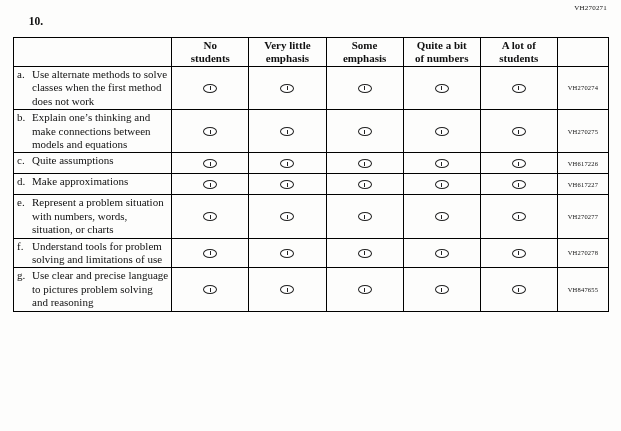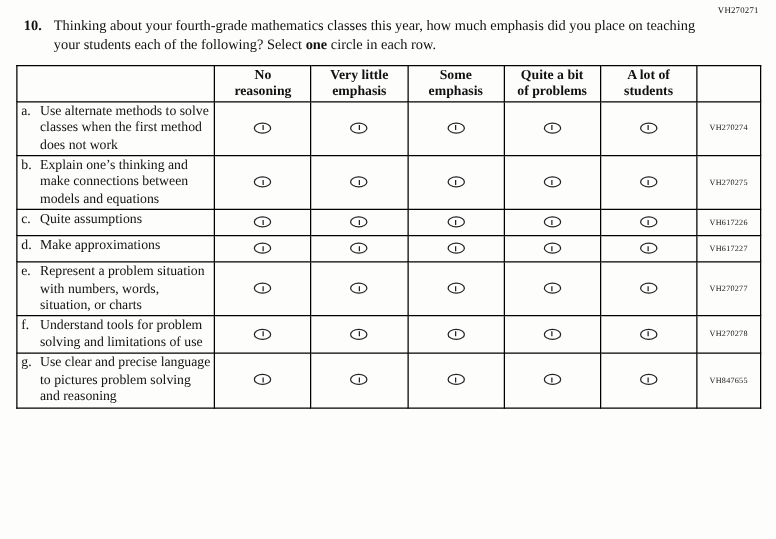--- a/index.html
+++ b/index.html
@@ -28,20 +28,21 @@
   .question {
     display: flex;
     margin: 0 0 8px 6px;
     font-size: 11.5px;
     line-height: 1.3;
   }
   .qnum {
     font-weight: bold;
     width: 24px;
     flex: 0 0 24px;
+    text-align: right;
   }
   .qtext { width: 528px; }
   table.grid {
     border-collapse: collapse;
     table-layout: fixed;
     width: 596px;
   }
   table.grid th, table.grid td {
     border: 1px solid #000;
     padding: 1px 3px;
@@ -99,44 +100,43 @@
 </style>
 </head>
 <body>
 
 <div class="page">
 
   <div class="form-code-top">VH270271</div>
 
   <div class="question">
     <span class="qnum">10.</span>
-    <span class="qtext"><span>Thinking about your fourth-grade mathematics classes this year, how much emphasis did you place on teaching your students each of the following? Select </span><b>one</b><span> circle in each row.</span></span>
   </div>
 
   <table class="grid">
     <colgroup>
       <col style="width:158px">
         <col style="width:77px">
         <col style="width:77px">
         <col style="width:77px">
         <col style="width:77px">
         <col style="width:77px">
         <col style="width:51px">
     </colgroup>
     <thead>
       <tr>
         <th class="opt-head"></th>
         <th class="opt-head">No
-reasoning</th>
+students</th>
         <th class="opt-head">Very little
 emphasis</th>
         <th class="opt-head">Some
 emphasis</th>
         <th class="opt-head">Quite a bit
-of problems</th>
+of numbers</th>
         <th class="opt-head">A lot of
 students</th>
         <th class="opt-head"></th>
       </tr>
     </thead>
     <tbody>
 
       <tr>
         <td class="stem">
           <span class="stem-inner">

